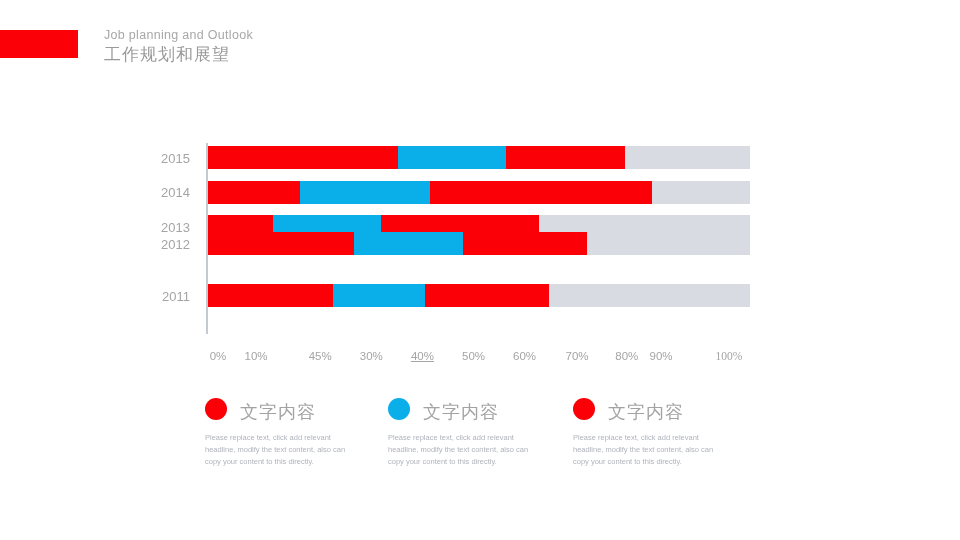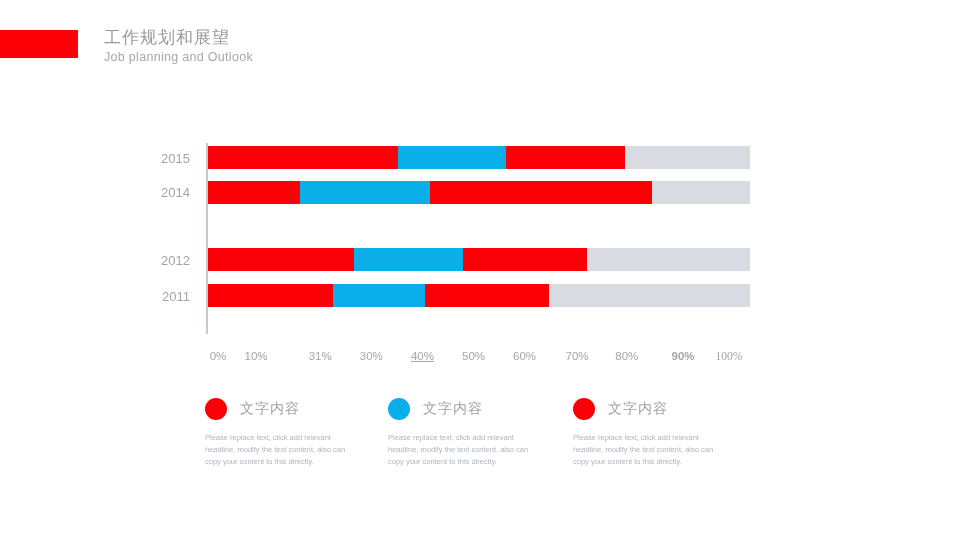--- a/index.html
+++ b/index.html
@@ -144,87 +144,94 @@
     left: 0;
     top: 0;
     width: 22px;
     height: 22px;
     border-radius: 50%;
   }
   .legend-title {
     position: absolute;
     left: 35px;
     top: 2px;
-    font-size: 14px;
+    font-size: 18px;
     color: #a3a3a3;
     letter-spacing: 1px;
     white-space: nowrap;
   }
   .legend-body {
     margin-top: 8px;
     font-size: 7.5px;
     line-height: 12px;
     color: #b0b4bd;
     width: 152px;
   }
 </style>
 </head>
 <body>
 
 <div id="header">
   <div id="header-accent"></div>
   <div id="header-titles">
+    <div id="title-en">Job planning and Outlook</div>
     <div id="title-cn">工作规划和展望</div>
-    <div id="title-en">Job planning and Outlook</div>
   </div>
 </div>
 
 <div id="chart">
   <div id="axis-line"></div>
   <div id="plot-area">
       <div class="bar-row" style="top: 0px;">
         <div class="bar-track" style="background: rgb(216, 220, 226);"></div>
         <div class="bar-seg" style="left: 0px; width: 189.7px; background: rgb(251, 0, 7);"></div>
         <div class="bar-seg" style="left: 189.7px; width: 108.4px; background: rgb(10, 174, 232);"></div>
         <div class="bar-seg" style="left: 298.1px; width: 119.24px; background: rgb(251, 0, 7);"></div>
         <div class="y-label">2015</div>
       </div>
       <div class="bar-row" style="top: 34.5px;">
         <div class="bar-track" style="background: rgb(216, 220, 226);"></div>
         <div class="bar-seg" style="left: 0px; width: 92.14px; background: rgb(251, 0, 7);"></div>
         <div class="bar-seg" style="left: 92.14px; width: 130.08px; background: rgb(10, 174, 232);"></div>
         <div class="bar-seg" style="left: 222.22px; width: 222.22px; background: rgb(251, 0, 7);"></div>
         <div class="y-label">2014</div>
       </div>
-      <div class="bar-row" style="top: 102px;">
+      <div class="bar-row" style="top: 69px;">
+        <div class="bar-track" style="background: rgb(216, 220, 226);"></div>
+        <div class="bar-seg" style="left: 0px; width: 65.04px; background: rgb(251, 0, 7);"></div>
+        <div class="bar-seg" style="left: 65.04px; width: 108.4px; background: rgb(10, 174, 232);"></div>
+        <div class="bar-seg" style="left: 173.44px; width: 157.18px; background: rgb(251, 0, 7);"></div>
+        <div class="y-label">2013</div>
+      </div>
+      <div class="bar-row" style="top: 86px;">
         <div class="bar-track" style="background: rgb(216, 220, 226);"></div>
         <div class="bar-seg" style="left: 0px; width: 146.34px; background: rgb(251, 0, 7);"></div>
         <div class="bar-seg" style="left: 146.34px; width: 108.4px; background: rgb(10, 174, 232);"></div>
         <div class="bar-seg" style="left: 254.74px; width: 124.66px; background: rgb(251, 0, 7);"></div>
         <div class="y-label">2012</div>
       </div>
       <div class="bar-row" style="top: 138px;">
         <div class="bar-track" style="background: rgb(216, 220, 226);"></div>
         <div class="bar-seg" style="left: 0px; width: 124.66px; background: rgb(251, 0, 7);"></div>
         <div class="bar-seg" style="left: 124.66px; width: 92.14px; background: rgb(10, 174, 232);"></div>
         <div class="bar-seg" style="left: 216.8px; width: 124.66px; background: rgb(251, 0, 7);"></div>
         <div class="y-label">2011</div>
       </div>
     </div>
   <div id="x-axis">
       <div class="x-tick" style="left: 10px;">0%</div>
       <div class="x-tick" style="left: 48px;">10%</div>
-      <div class="x-tick" style="left: 112.2px;">31%</div>
+      <div class="x-tick" style="left: 112.2px;">45%</div>
       <div class="x-tick" style="left: 163.3px;">30%</div>
       <div class="x-tick" style="left: 214.4px; text-decoration: underline;">40%</div>
       <div class="x-tick" style="left: 265.5px;">50%</div>
       <div class="x-tick" style="left: 316.6px;">60%</div>
       <div class="x-tick" style="left: 369px;">70%</div>
       <div class="x-tick" style="left: 418.8px;">80%</div>
-      <div class="x-tick" style="left: 475px; font-weight: bold;">90%</div>
+      <div class="x-tick" style="left: 453px;">90%</div>
       <div class="x-tick" style="left: 521px; font-family: Liberation Serif, serif;">100%</div>
     </div>
 </div>
 
 <div id="legend">
     <div class="legend-col" style="left: 205px;">
       <div class="legend-head">
         <div class="legend-dot" style="background: rgb(251, 0, 7);"></div>
         <div class="legend-title">文字内容</div>
       </div>

